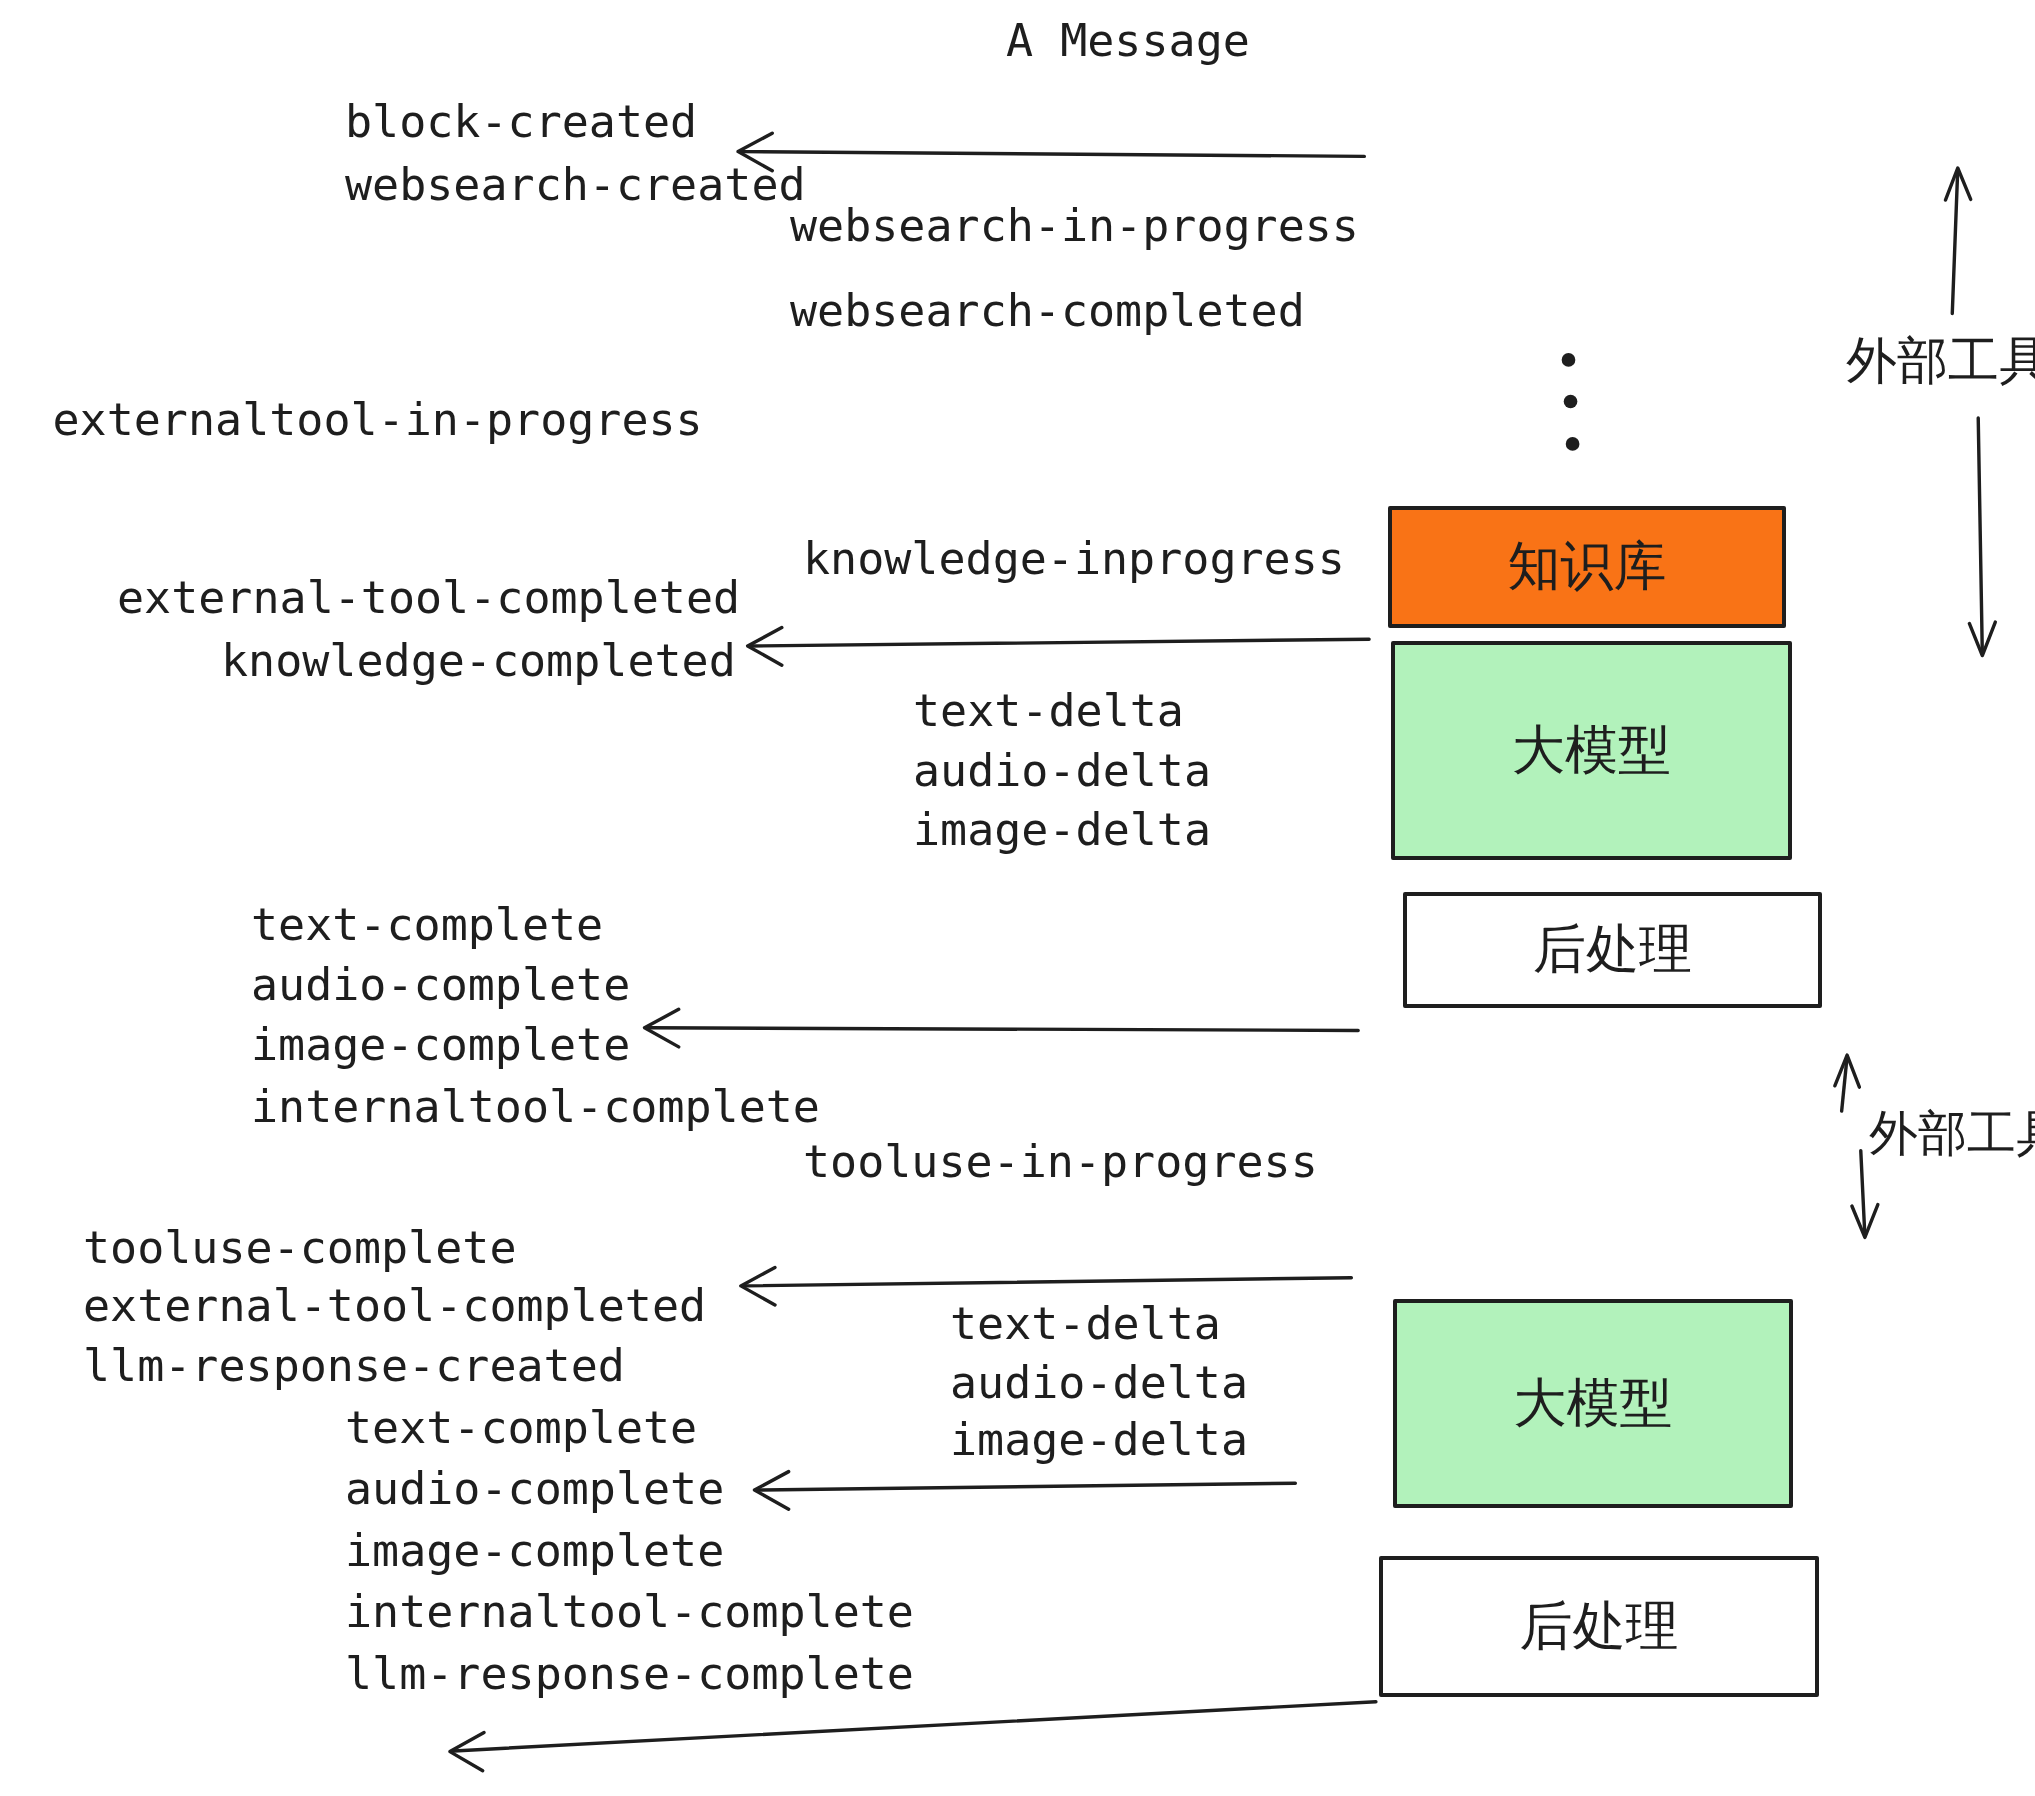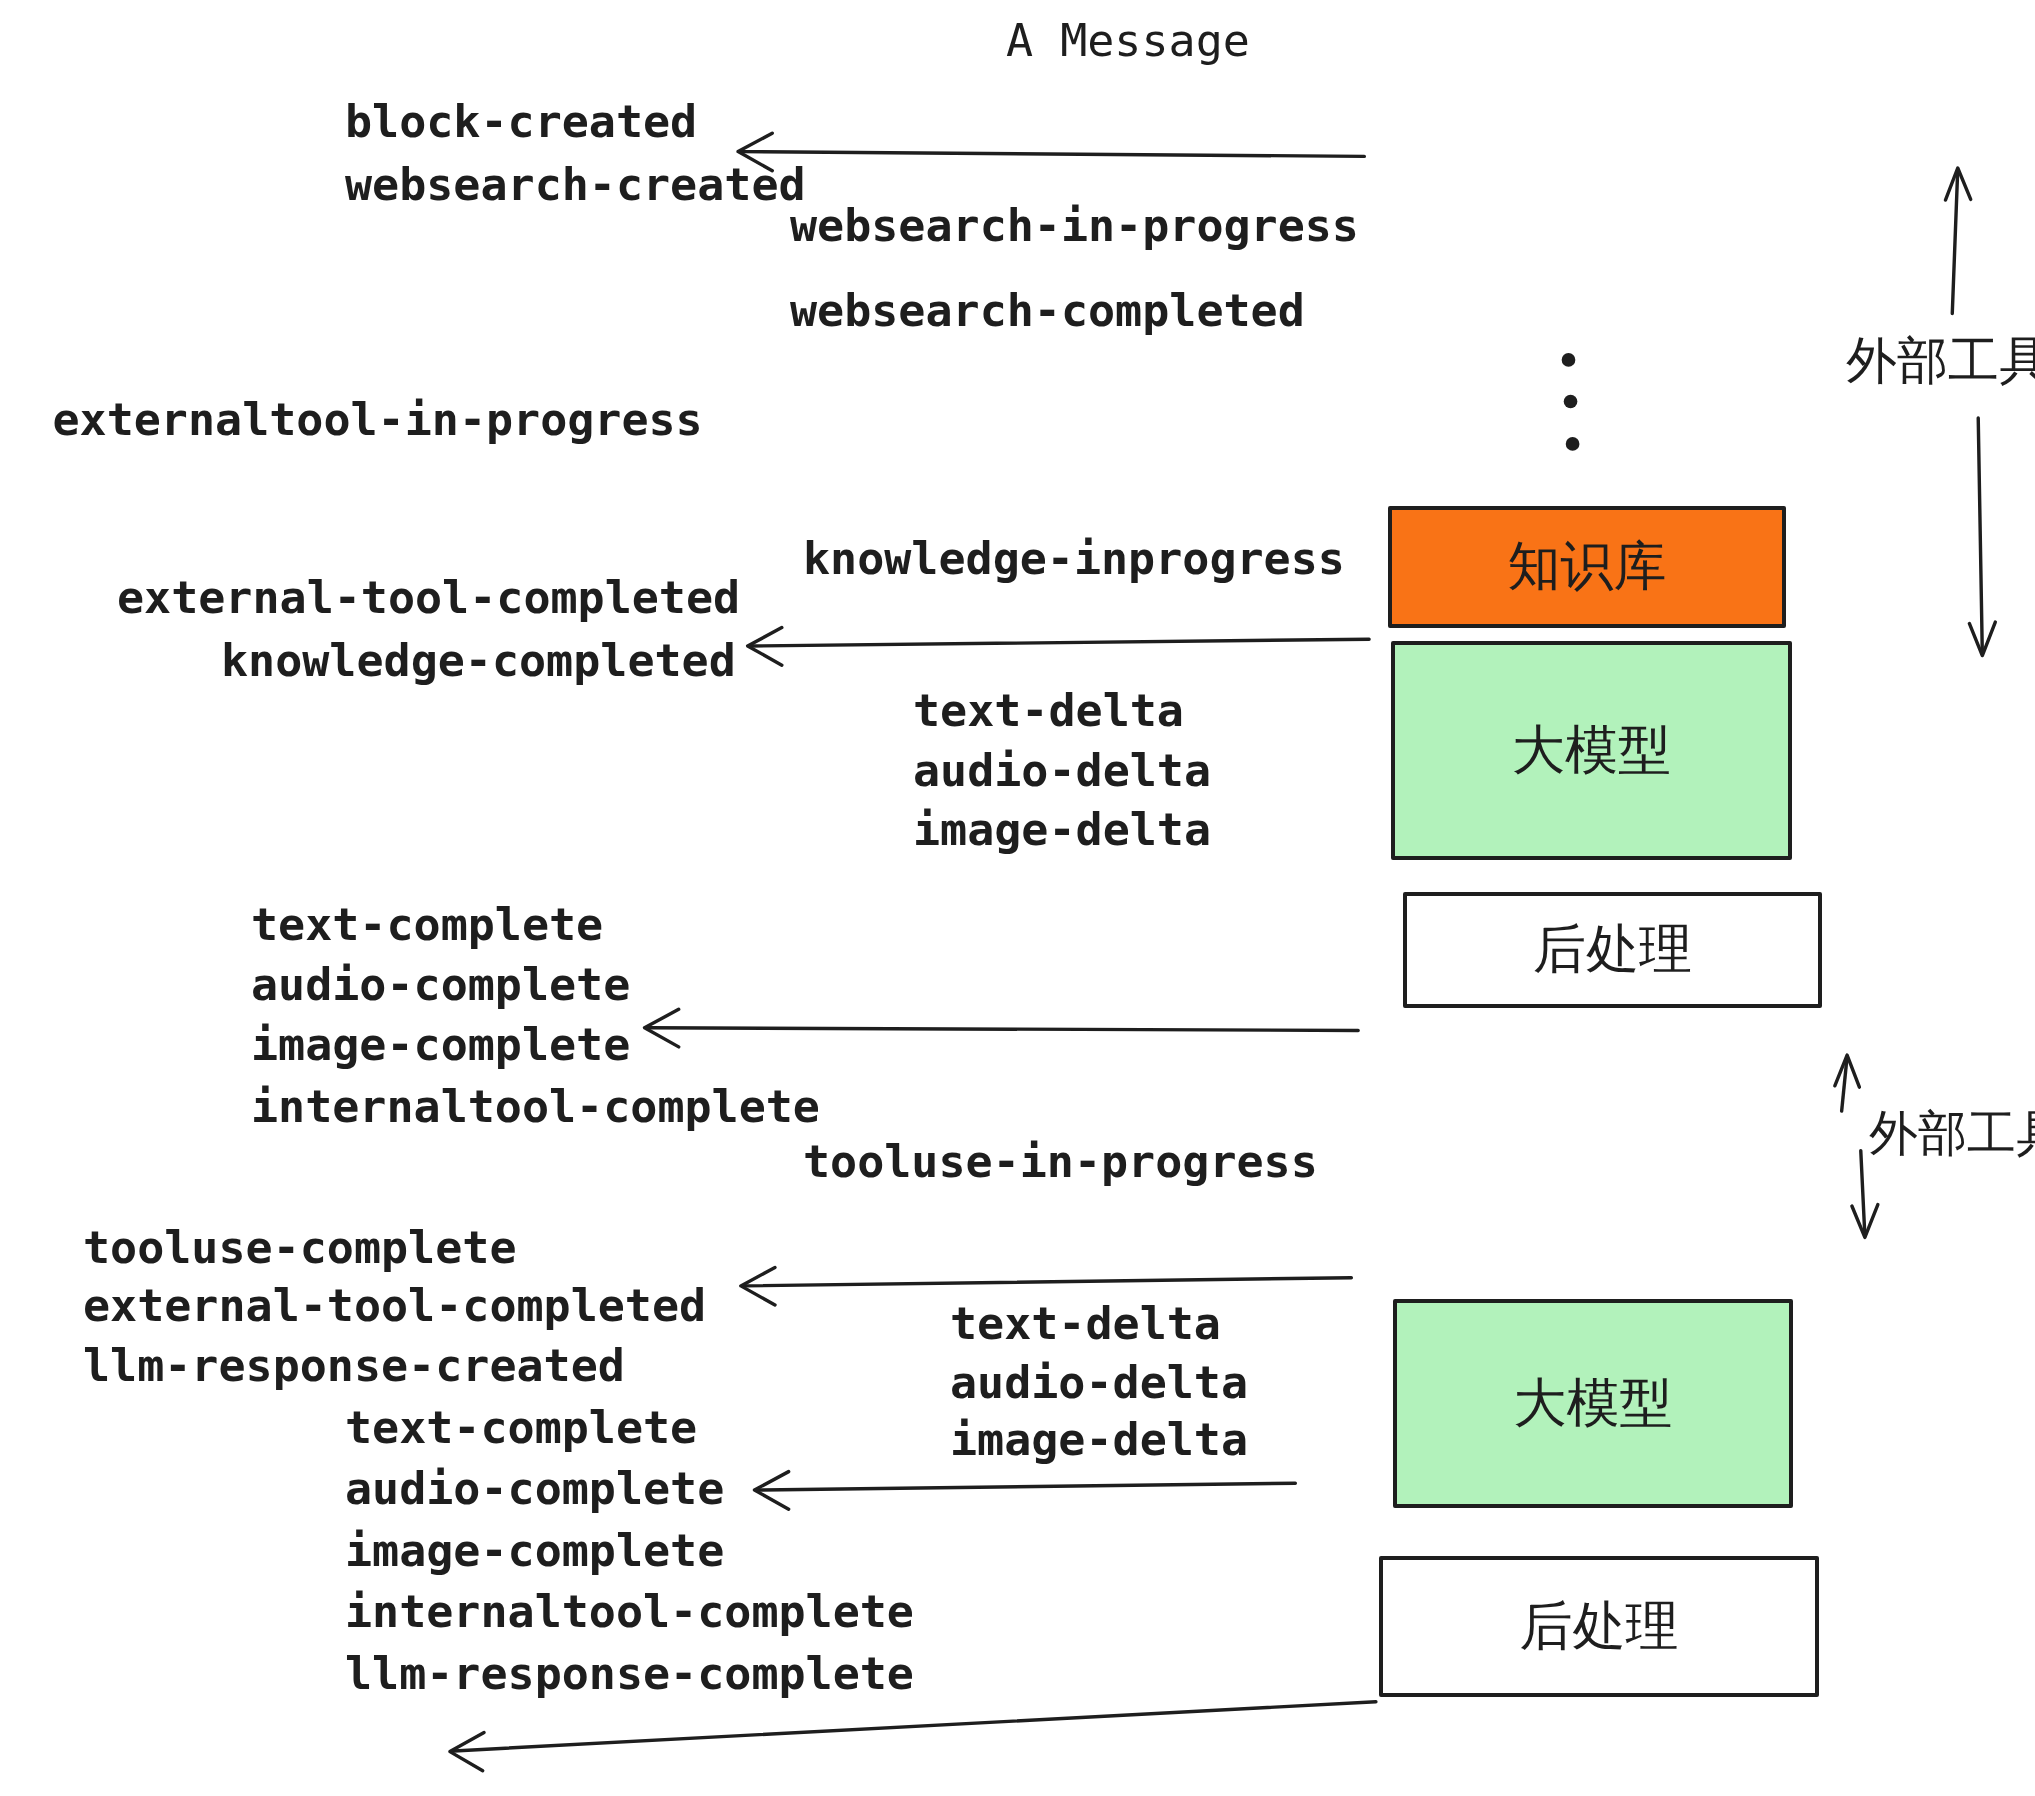--- a/index.html
+++ b/index.html
@@ -11,21 +11,21 @@
   .canvas{position:absolute;left:0;top:0;width:2035px;height:1796px;margin-left:32px;}
   svg.overlay{position:absolute;left:0;top:0;width:2035px;height:1796px;z-index:1;}
   .overlay line, .overlay polyline{stroke:#1e1e1e;stroke-width:5;fill:none;stroke-linecap:round;stroke-linejoin:round;}
   .overlay circle{fill:#1e1e1e;stroke:none;}
 
   .title{
     position:absolute;left:974px;top:18px;font-size:45px;line-height:1;
     white-space:nowrap;z-index:2;
   }
   .ev{
-    position:absolute;font-size:45px;line-height:1;white-space:nowrap;z-index:2;font-weight:bold;
+    position:absolute;font-size:45px;line-height:1;white-space:nowrap;z-index:2;
   }
   .box{
     position:absolute;box-sizing:border-box;border:4.1px solid #1e1e1e;border-radius:2px;
     display:flex;align-items:center;justify-content:center;z-index:2;
     font-family:"Liberation Sans","DejaVu Sans",sans-serif;font-size:53px;
   }
   .box.mono{font-family:"DejaVu Sans Mono","Liberation Mono",monospace;font-size:46px;}
   .side-label{
     position:absolute;z-index:2;white-space:nowrap;
     font-family:"Liberation Sans","DejaVu Sans",sans-serif;font-size:51px;line-height:1;

